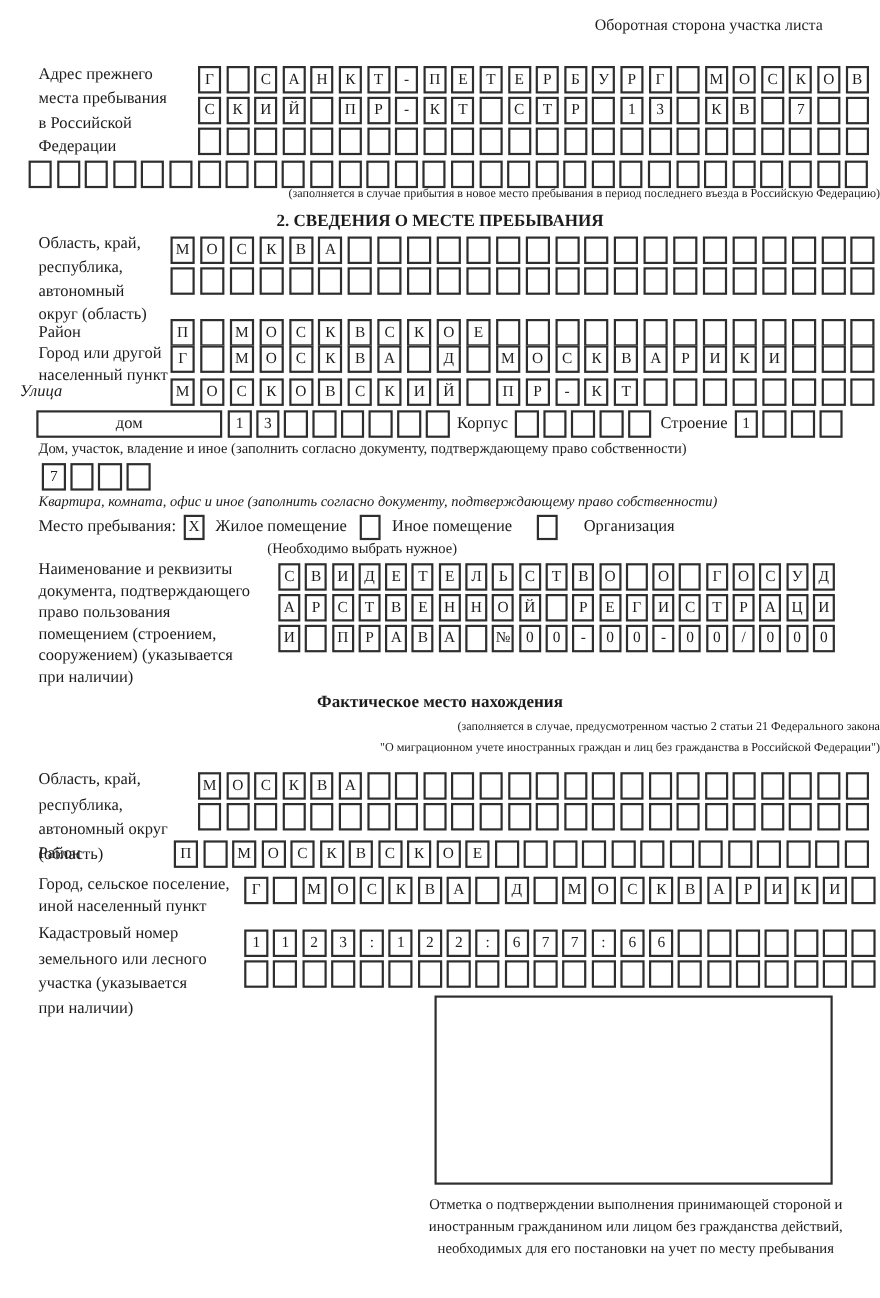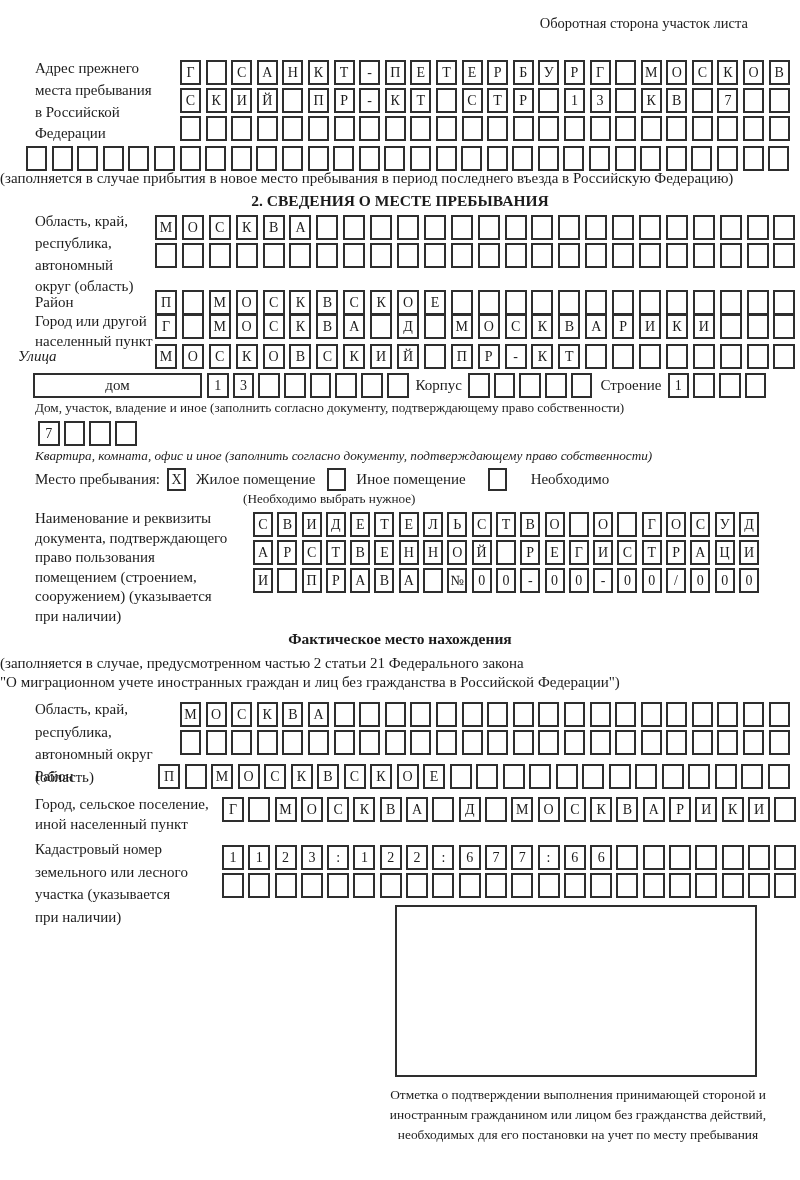--- a/index.html
+++ b/index.html
@@ -3,21 +3,21 @@
 <meta charset="utf-8">
 <style>
   html,body{margin:0;padding:0;background:#ffffff;}
   .page{position:relative;width:800px;height:1180px;background:#fff;overflow:hidden;
         font-family:"Liberation Serif","DejaVu Serif",serif;color:#1c1c1c;}
   .abs{position:absolute;}
   .label{font-size:15px;line-height:1.45;white-space:pre-line;}
   .top-note{font-size:14.5px;}
   .h2{width:100%;text-align:center;font-weight:bold;font-size:15.5px;}
   .note{font-size:13.2px;}
-  .note-center{width:100%;text-align:left;font-size:15px;}
+  .note-center{width:100%;text-align:right;font-size:11px;}
   .cells{display:flex;gap:var(--g,4.5px);}
   .cells .cell{box-sizing:border-box;flex:0 0 var(--w,21px);width:var(--w,21px);height:25px;
         border:2px solid #2e2e2e;display:flex;align-items:center;justify-content:center;
         font-size:14px;background:#fff;}
   .c-prev{--w:21px;--g:4.6px;}
   .c-full{--w:21px;--g:4.6px;}
   .c-s2{--w:22px;--g:4.9px;}
   .c-fd{--w:22px;--g:4.5px;}
   .c-22{--w:22px;--g:4.3px;}
   .c-doc{--w:20px;--g:4.3px;}
@@ -30,21 +30,21 @@
   .checkbox{box-sizing:border-box;width:19px;height:23px;border:2px solid #2e2e2e;
         display:inline-flex;align-items:center;justify-content:center;font-size:14px;background:#fff;}
   .stamp-box{box-sizing:border-box;border:2px solid #2e2e2e;background:#fff;}
   .stamp-caption{font-size:13.4px;line-height:1.5;text-align:center;}
 </style>
 </head>
 <body>
 
 <div class="page">
 
-  <div class="abs top-note" style="top:15px;right:52px;">Оборотная сторона участок листа</div>
+  <div class="abs top-note" style="top:15px;right:52px;">Оборотная сторона участка листа</div>
 
   <div class="abs label" style="top:58px;left:35px;width:140px;">Адрес прежнего
 места пребывания
 в Российской
 Федерации</div>
   <div class="abs colrows" style="top:60px;left:180px;">
     <div class="cells c-prev">
         <span class="cell">Г</span>
         <span class="cell"></span>
         <span class="cell">С</span>
@@ -343,21 +343,21 @@
   </div>
   <div class="abs note" style="top:448px;left:35px;font-style:italic;">Квартира, комната, офис и иное (заполнить согласно документу, подтверждающему право собственности)</div>
 
   <div class="abs inline-row" style="top:468px;left:35px;">
     <div class="inline-label">Место пребывания:</div>
     <span class="checkbox" style="margin-left:7px;">X</span>
     <div class="inline-label" style="margin-left:10px;">Жилое помещение</div>
     <span class="checkbox" style="margin-left:12px;"></span>
     <div class="inline-label" style="margin-left:10px;">Иное помещение</div>
     <span class="checkbox" style="margin-left:22px;"></span>
-    <div class="inline-label" style="margin-left:24px;">Необходимо</div>
+    <div class="inline-label" style="margin-left:24px;">Организация</div>
   </div>
   <div class="abs note" style="top:491px;left:243px;">(Необходимо выбрать нужное)</div>
 
   <div class="abs label" style="top:509px;left:35px;width:218px;line-height:1.3;">Наименование и реквизиты
 документа, подтверждающего
 право пользования
 помещением (строением,
 сооружением) (указывается
 при наличии)</div>
   <div class="abs colrows" style="top:512px;left:253px;">

